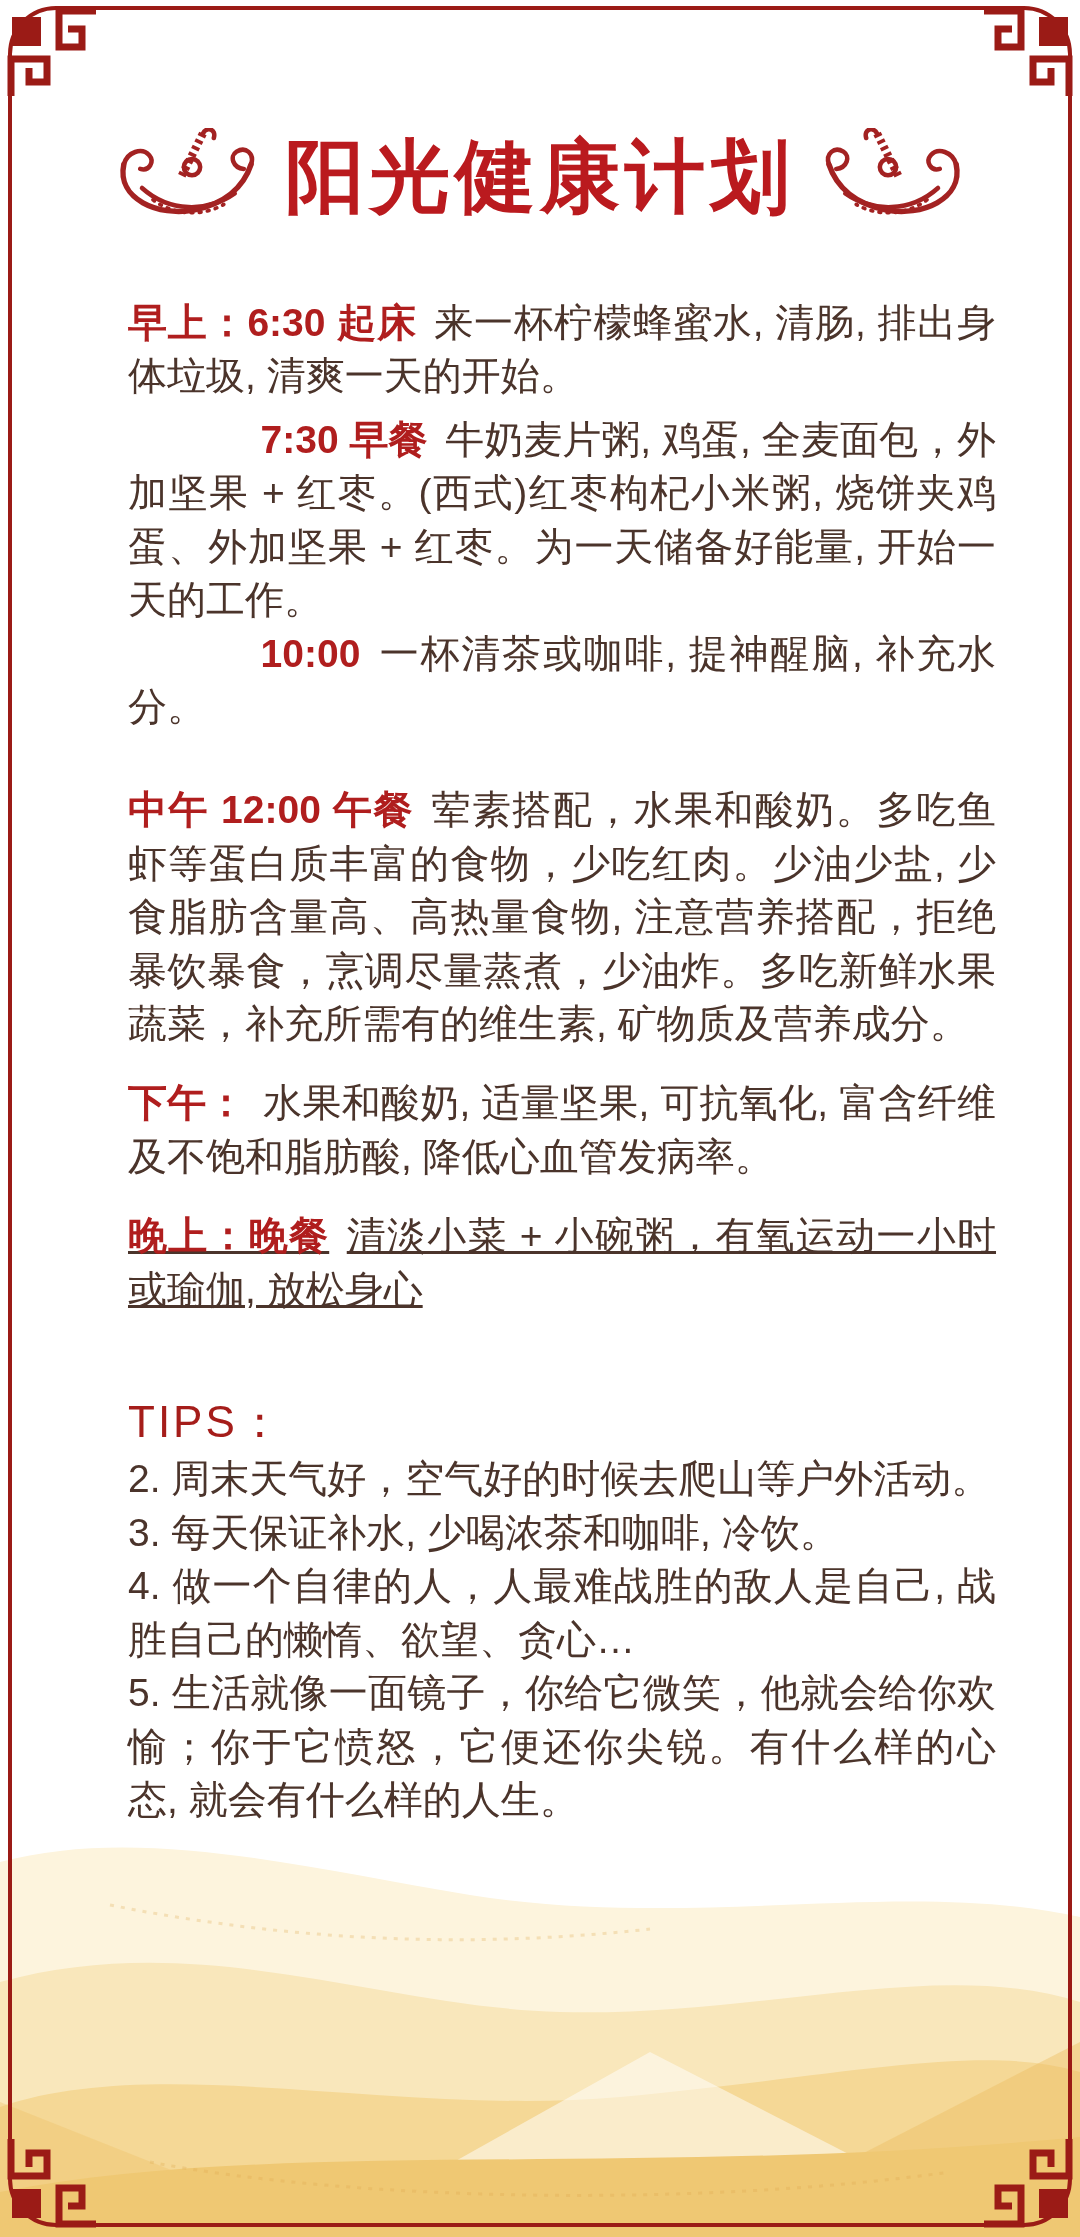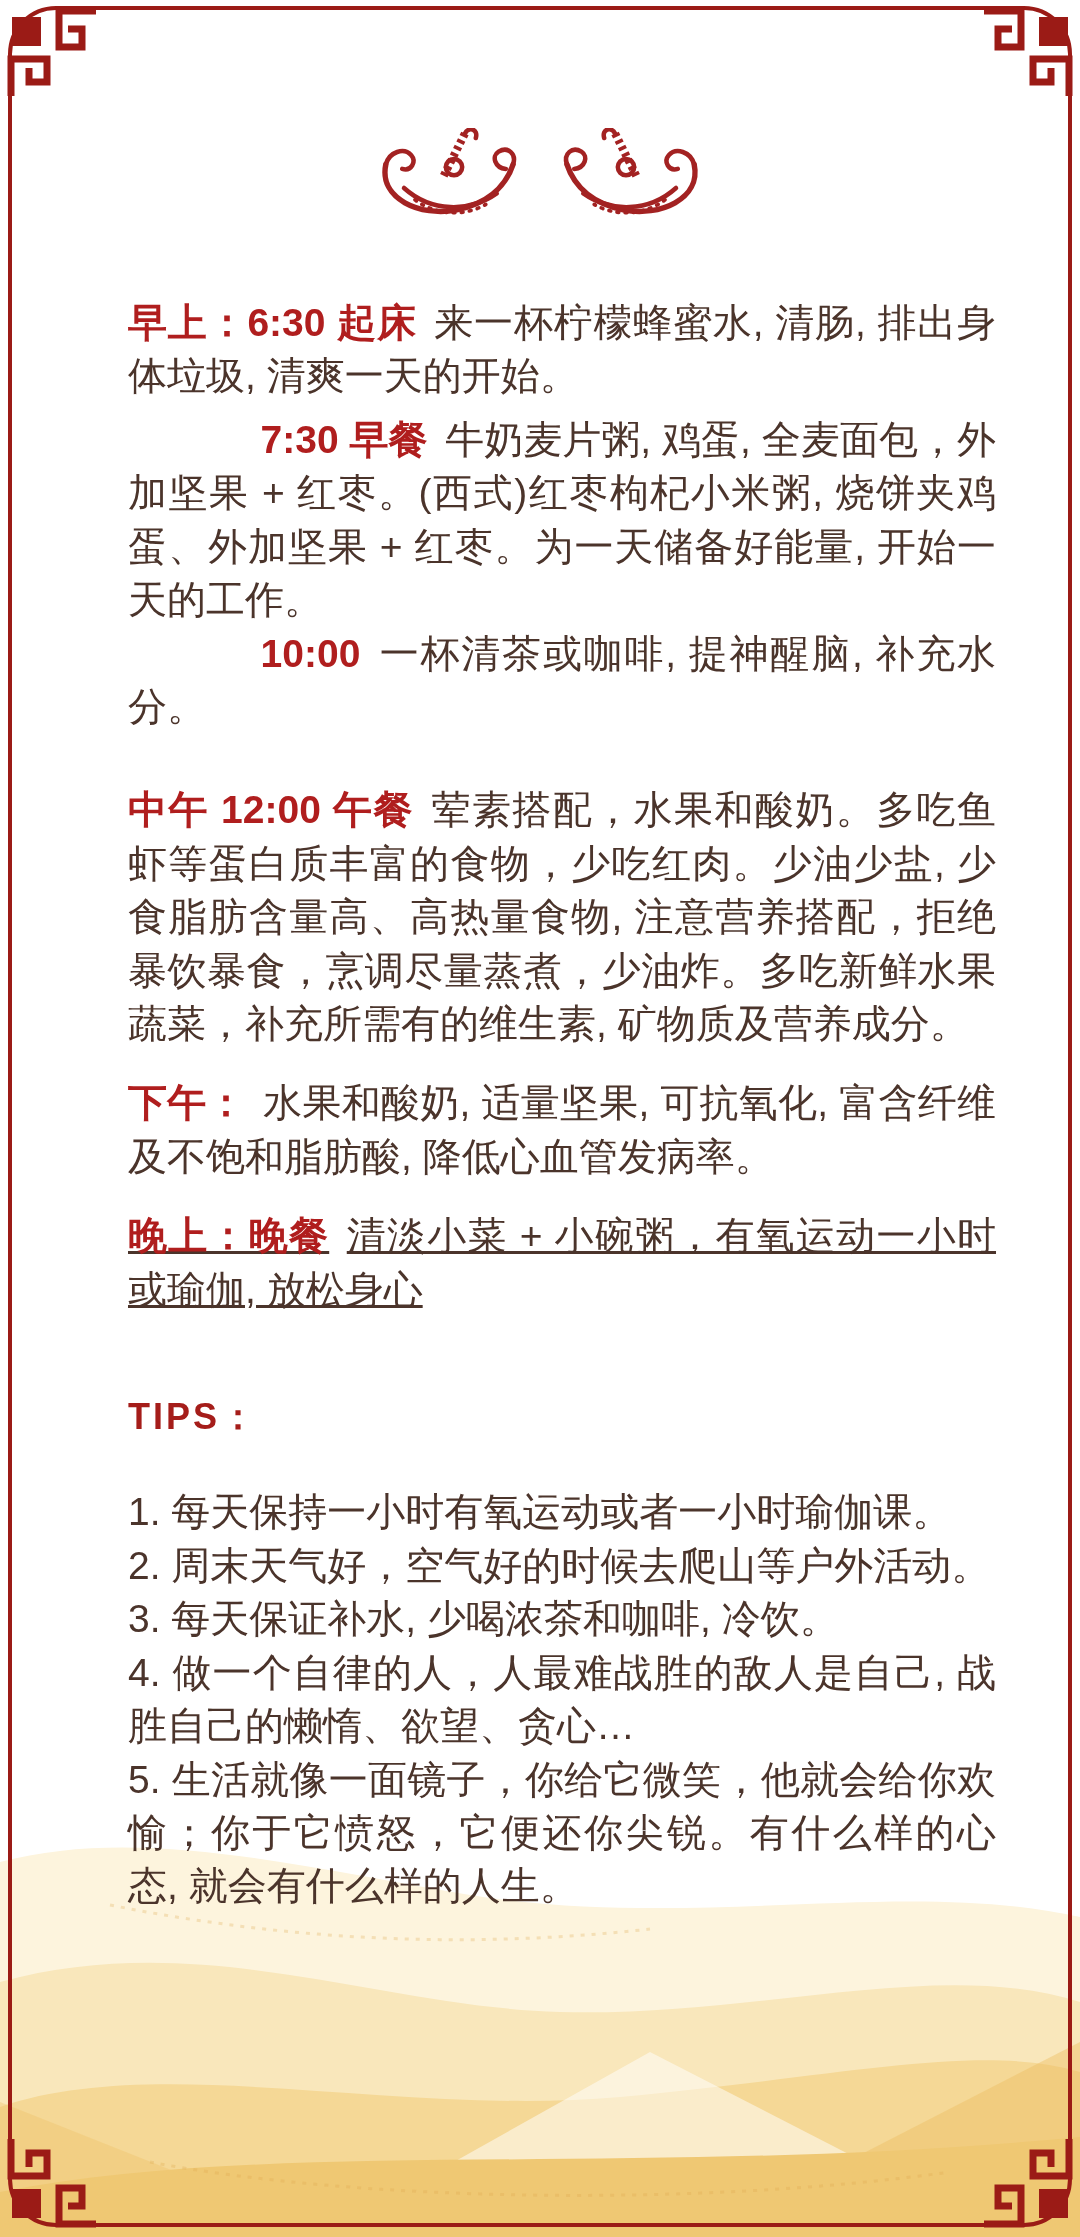--- a/index.html
+++ b/index.html
@@ -50,21 +50,21 @@
   .txt{color:#4b342b;}
   .sec-morning{margin-top:58px;}
   .sec-breakfast{margin-top:10px;text-indent:3.4em;}
   .sec-tea{margin-top:0;text-indent:3.4em;}
   .sec-lunch{margin-top:50px;}
   .sec-afternoon{margin-top:26px;}
   .sec-evening{margin-top:26px;text-decoration:underline;}
   .sec-sleep{margin-top:26px;}
   .tips-heading{
     margin:76px 0 0 0;
-    color:#a51d1a;font-weight:bold;font-size:36px;letter-spacing:3px;
+    color:#a51d1a;font-weight:normal;font-size:44px;letter-spacing:3px;
   }
   .tip{margin:0;}
   .tip.first{margin-top:44px;}
 </style>
 </head>
 <body>
 
 <div class="page">
 
   <svg class="waves" viewBox="0 0 1080 430" preserveAspectRatio="none" aria-hidden="true">
@@ -109,20 +109,21 @@
         <path d="M10 40 C2 78 48 98 88 90 C122 83 142 64 150 40" stroke-width="6" stroke-linecap="round"></path>
         <path d="M150 40 C154 28 144 20 134 26 C126 31 130 44 142 45" stroke-width="5" stroke-linecap="round"></path>
         <path d="M10 40 C14 26 30 21 38 30 C44 37 38 48 28 45" stroke-width="5" stroke-linecap="round"></path>
         <path d="M97 6 L72 56" stroke-width="9" stroke-dasharray="4 4"></path>
         <path d="M97 6 C101 -2 112 1 109 11" stroke-width="5" stroke-linecap="round"></path>
         <path d="M30 66 C60 93 102 93 132 72" stroke-width="5" stroke-linecap="round"></path>
         <path d="M42 79 C66 97 98 97 120 84" stroke-width="4" stroke-linecap="round" stroke-dasharray="2 7"></path>
         <circle cx="85" cy="43" r="9" stroke-width="5"></circle>
       </g>
     </svg>
+    <h1 class="page-title">阳光健康计划</h1>
     <svg class="flourish right" viewBox="0 0 170 110" aria-hidden="true">
       <g fill="none" stroke="#a32222">
         <path d="M10 40 C2 78 48 98 88 90 C122 83 142 64 150 40" stroke-width="6" stroke-linecap="round"></path>
         <path d="M150 40 C154 28 144 20 134 26 C126 31 130 44 142 45" stroke-width="5" stroke-linecap="round"></path>
         <path d="M10 40 C14 26 30 21 38 30 C44 37 38 48 28 45" stroke-width="5" stroke-linecap="round"></path>
         <path d="M97 6 L72 56" stroke-width="9" stroke-dasharray="4 4"></path>
         <path d="M97 6 C101 -2 112 1 109 11" stroke-width="5" stroke-linecap="round"></path>
         <path d="M30 66 C60 93 102 93 132 72" stroke-width="5" stroke-linecap="round"></path>
         <path d="M42 79 C66 97 98 97 120 84" stroke-width="4" stroke-linecap="round" stroke-dasharray="2 7"></path>
         <circle cx="85" cy="43" r="9" stroke-width="5"></circle>
@@ -140,20 +141,19 @@
 
     <p class="para sec-lunch"><span class="lbl">中午 12:00 午餐</span><span class="txt">荤素搭配，水果和酸奶。多吃鱼虾等蛋白质丰富的食物，少吃红肉。少油少盐, 少食脂肪含量高、高热量食物, 注意营养搭配，拒绝暴饮暴食，烹调尽量蒸煮，少油炸。多吃新鲜水果蔬菜，补充所需有的维生素, 矿物质及营养成分。</span></p>
 
     <p class="para sec-afternoon"><span class="lbl">下午：</span><span class="txt">水果和酸奶, 适量坚果, 可抗氧化, 富含纤维及不饱和脂肪酸, 降低心血管发病率。</span></p>
 
     <p class="para sec-evening"><span class="lbl">晚上：晚餐</span><span class="txt">清淡小菜 + 小碗粥，有氧运动一小时或瑜伽, 放松身心</span></p>
 
 
     <p class="tips-heading">TIPS：</p>
 
-    <p class="tip first">1. 每天保持一小时有氧运动或者一小时瑜伽课。</p>
     <p class="tip">2. 周末天气好，空气好的时候去爬山等户外活动。</p>
     <p class="tip">3. 每天保证补水, 少喝浓茶和咖啡, 冷饮。</p>
     <p class="tip">4. 做一个自律的人，人最难战胜的敌人是自己, 战胜自己的懒惰、欲望、贪心…</p>
     <p class="tip">5. 生活就像一面镜子，你给它微笑，他就会给你欢愉；你于它愤怒，它便还你尖锐。有什么样的心态, 就会有什么样的人生。</p>
 
   </div>
 </div>
 
 </body></html>

